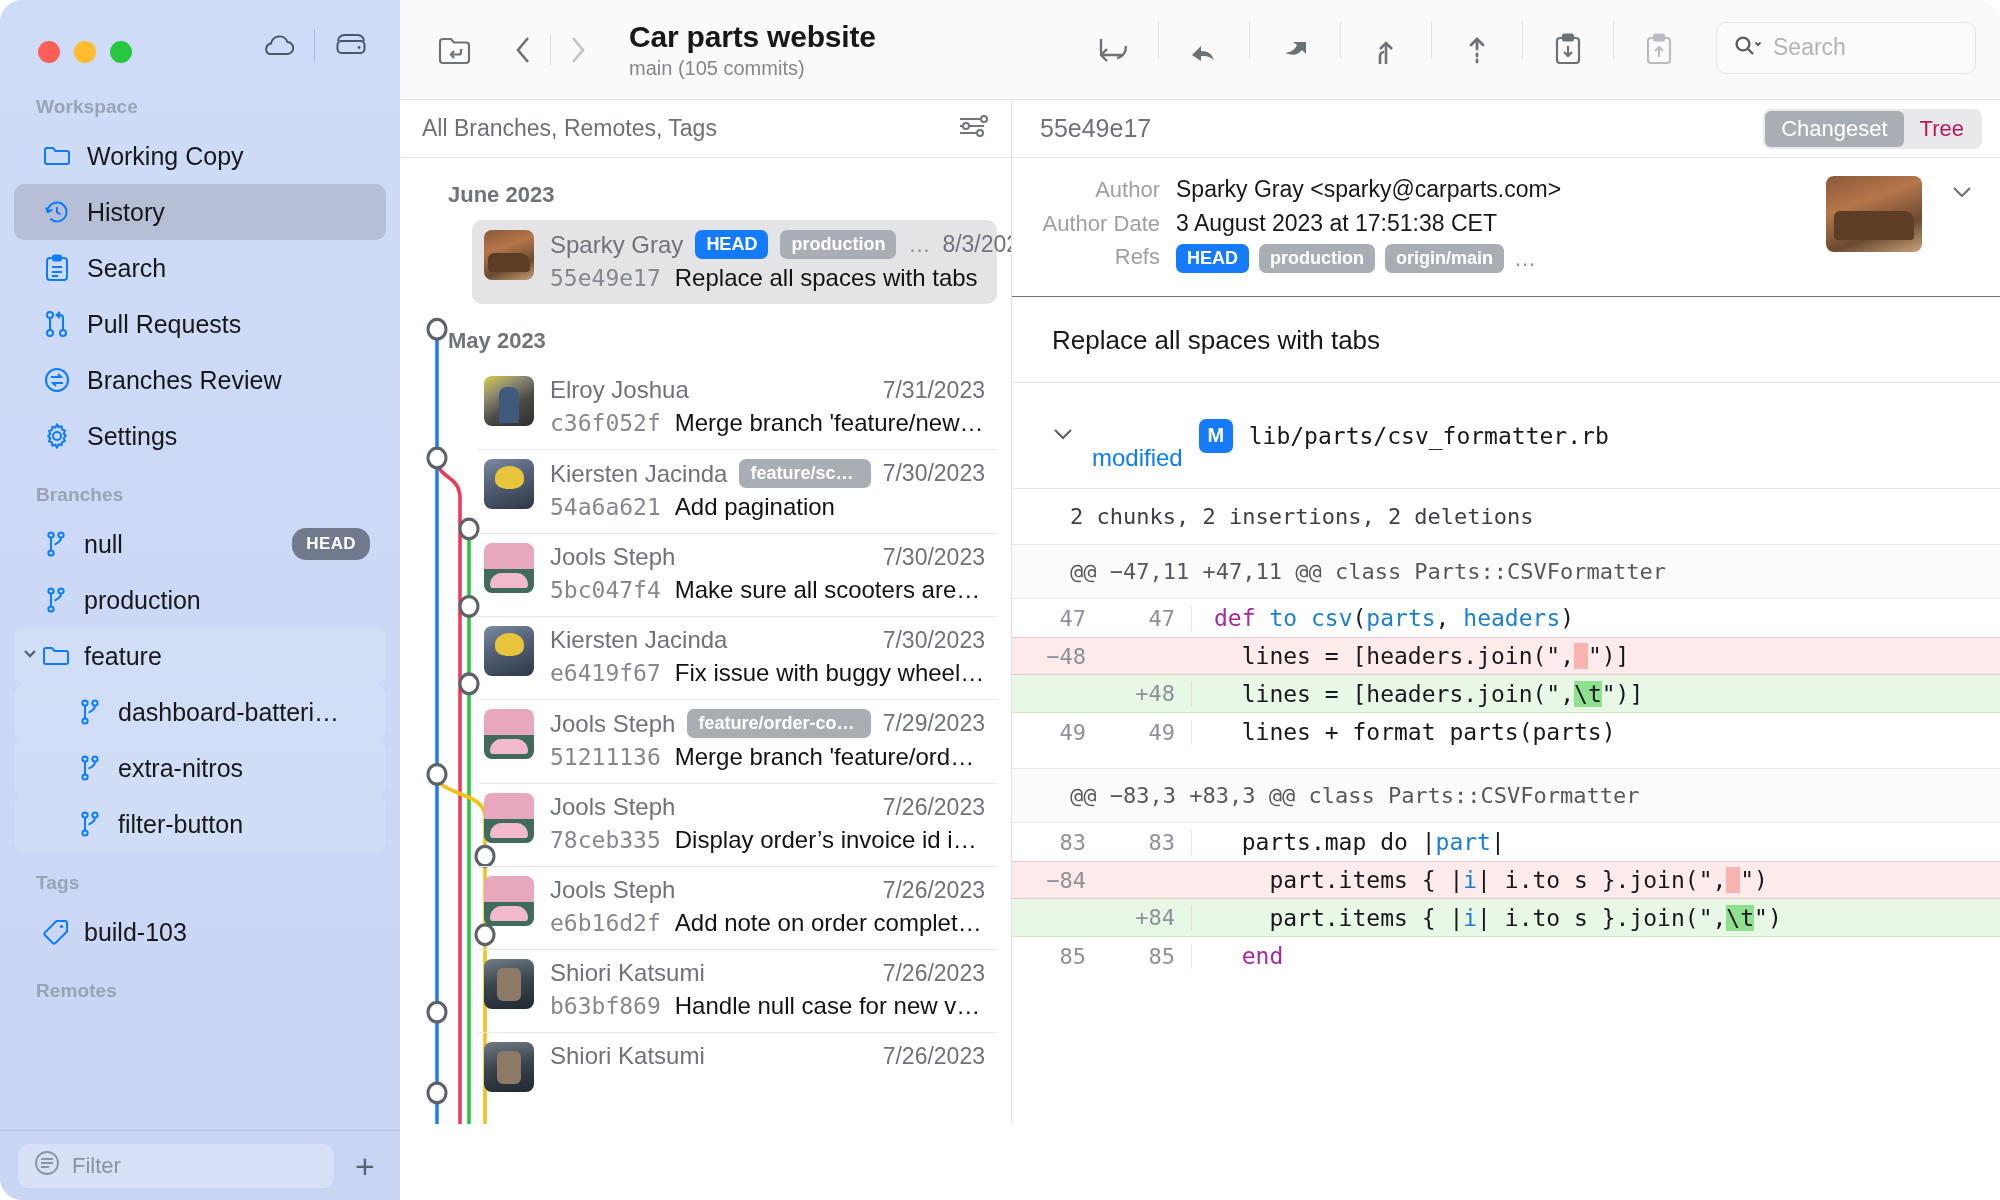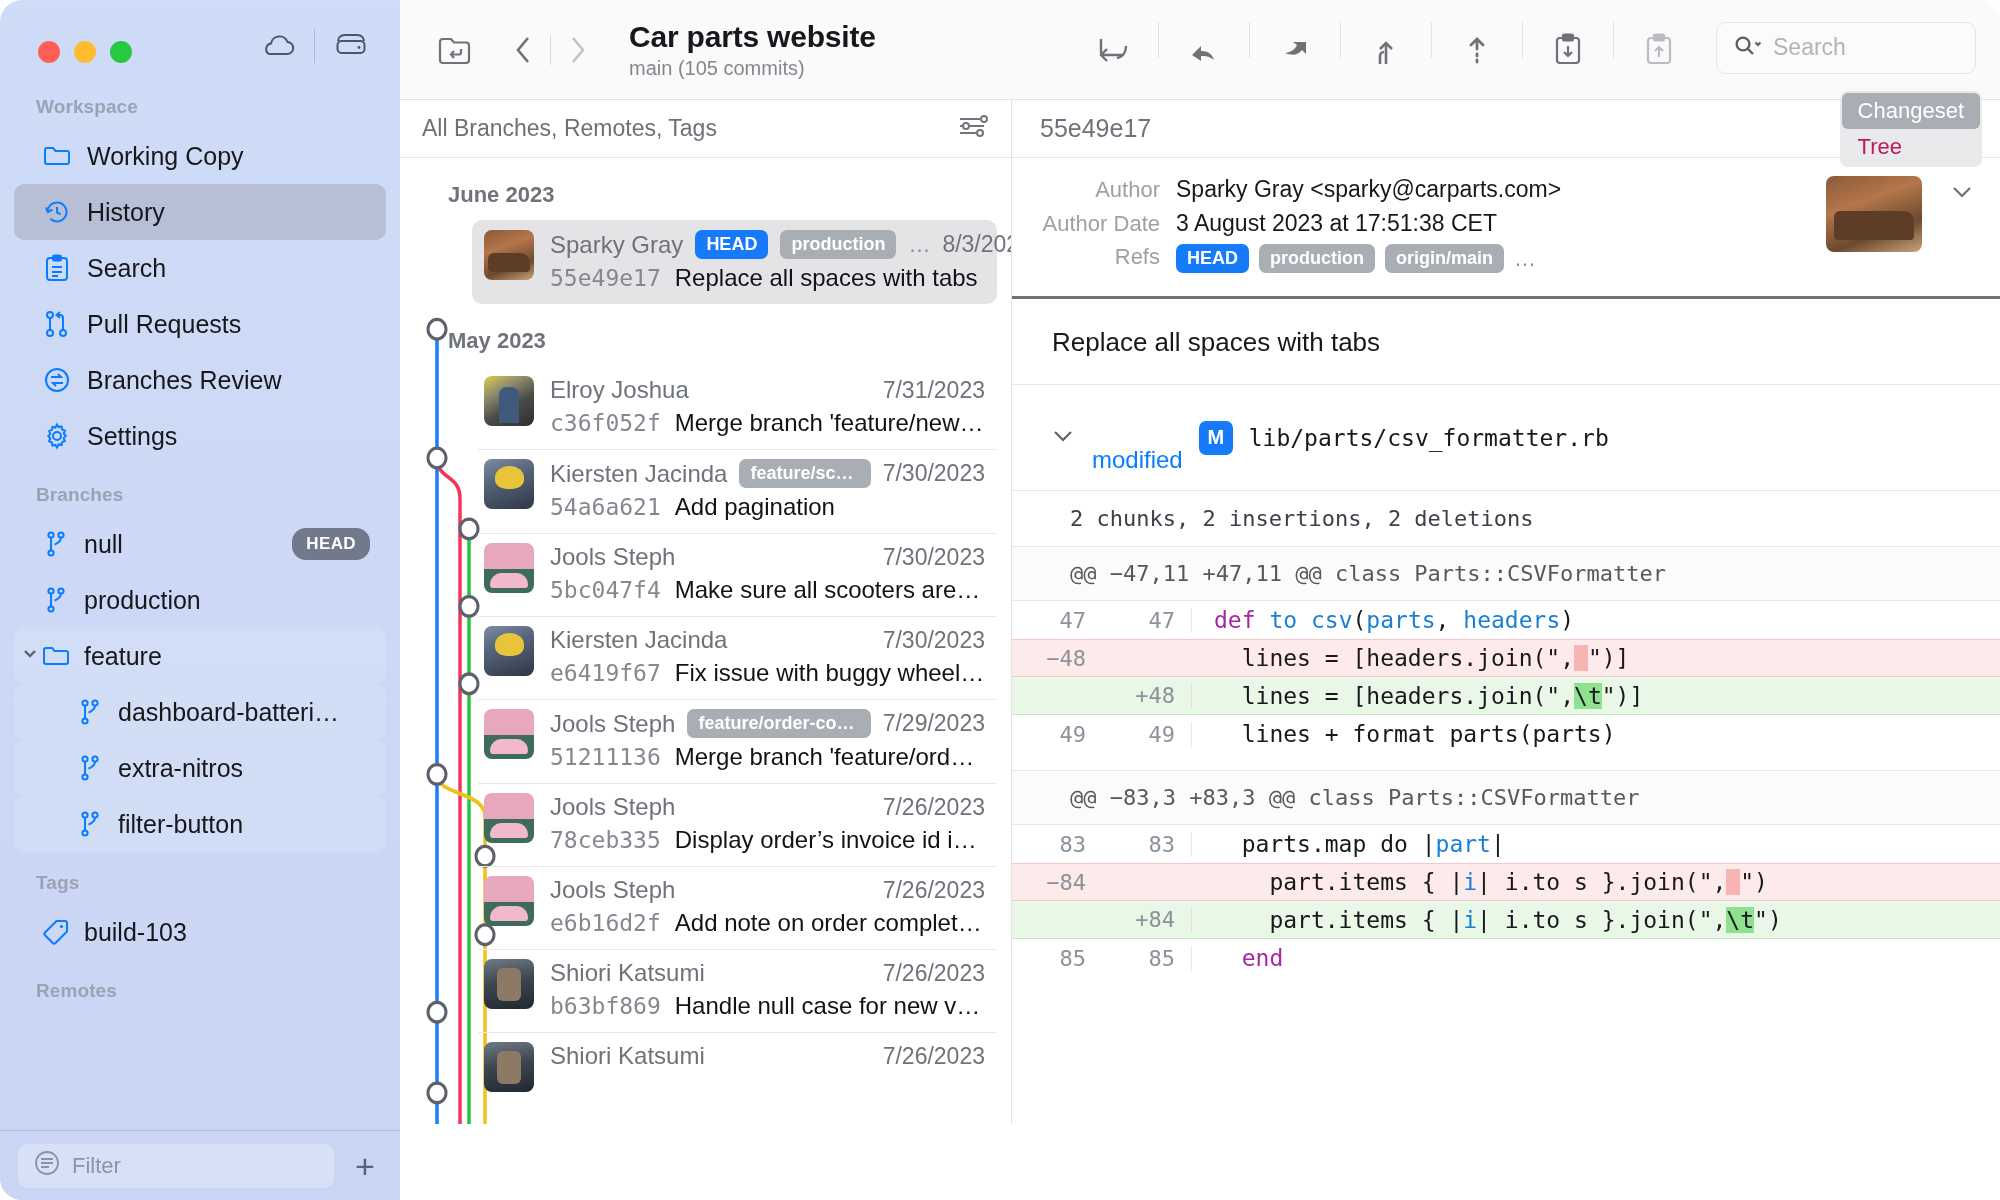--- a/index.html
+++ b/index.html
@@ -133,26 +133,26 @@
   .badge.ref2 { background:#a9adb4; color:#fff; max-width:210px; overflow:hidden; text-overflow:ellipsis; }
   .ellip { font-size:22px; color:#8b8f96; }
 
   
   .col-right { flex:1; display:flex; flex-direction:column; min-width:0; }
   .det-head {
     height:58px; flex:0 0 58px; border-bottom:1px solid #e7e7e9;
     display:flex; align-items:center; padding:0 18px 0 28px;
   }
   .det-sha { font-size:25px; color:#6e727a; }
-  .seg { margin-left:auto; display:flex; background:#e9e9eb; border-radius:8px; padding:2px;flex-direction:column; }
+  .seg { margin-left:auto; display:flex; background:#e9e9eb; border-radius:8px; padding:2px; }
   .seg-opt { font-size:22px; padding:5px 16px; border-radius:6px; color:#be185d; }
   .seg-opt.active { background:#a9adb4; color:#fff; font-weight:500; }
   .seg-opt.plain { background:transparent; }
 
-  .det-info { padding:18px 18px 16px 28px; display:flex; gap:20px; border-bottom:3px solid #737373; }
+  .det-info { padding:18px 18px 16px 28px; display:flex; gap:20px; border-bottom:1px solid #737373; }
   .kv { flex:1; min-width:0; }
   .kvrow { display:flex; gap:16px; align-items:baseline; margin-bottom:7px; }
   .k { width:120px; text-align:right; flex:0 0 120px; font-size:22px; color:#9ca0a7; }
   .v { font-size:23px; color:#16181c; white-space:nowrap; overflow:hidden; text-overflow:ellipsis; }
   .refrow { display:flex; align-items:center; gap:10px; flex-wrap:nowrap; }
   .det-avatar { width:96px;height:76px; border-radius:8px; overflow:hidden; flex:0 0 96px; position:relative;}
   .det-chev { width:40px; display:flex; align-items:flex-start; justify-content:center; padding-top:6px; color:#6e727a; flex:0 0 40px;}
 
   .commit-subject { padding:28px 28px 26px 40px; font-size:26px; color:#16181c; border-bottom:1px solid #e7e7e9; }
 

